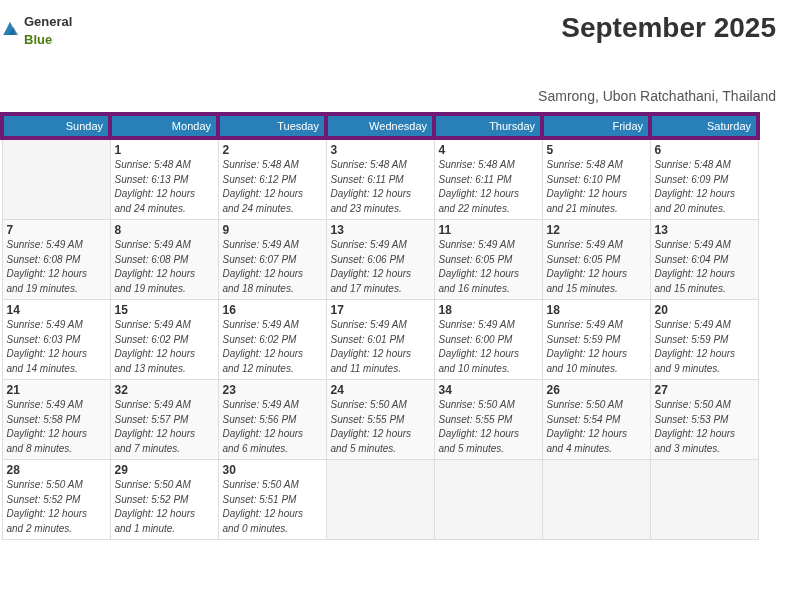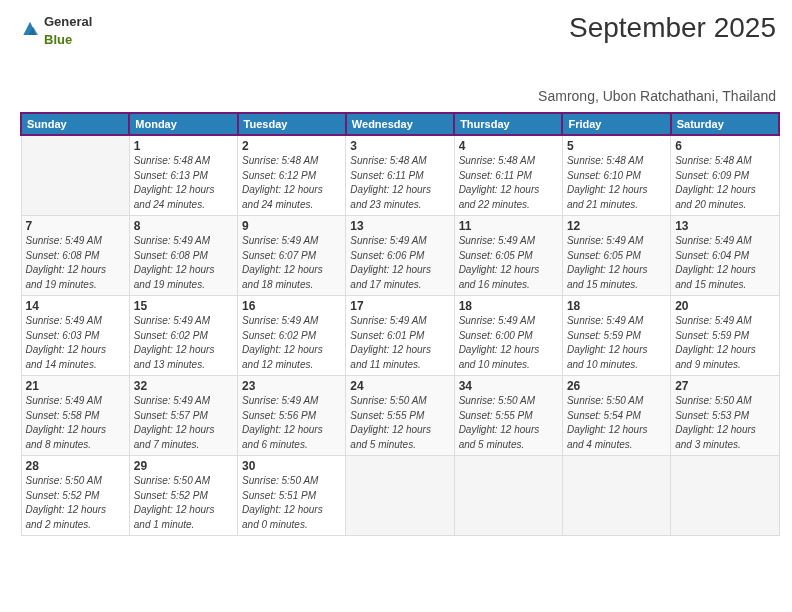--- a/index.html
+++ b/index.html
@@ -5,21 +5,21 @@
     * { margin: 0; padding: 0; box-sizing: border-box; }
     body {
       font-family: Arial, sans-serif;
       background: #fff;
       width: 792px;
       height: 612px;
       overflow: hidden;
     }
     .container {
       width: 792px;
-      padding: 12px 16px 8px 20px;
+      padding: 12px 16px 8px 0;
     }
     .header {
       display: flex;
       align-items: flex-start;
       justify-content: space-between;
       margin-bottom: 8px;
     }
     .logo {
       display: flex;
       align-items: center;
@@ -37,41 +37,41 @@
     }
     .logo-icon {
       width: 20px;
       height: 20px;
     }
     .title-block {
       text-align: right;
     }
     .month-title {
       font-size: 28px;
-      font-weight: normal;
+      font-weight: bold;
       color: #333;
     }
     .subtitle {
       font-size: 14px;
       color: #555;
       margin-top: 44px;
     }
     table {
       width: 760px;
       border-collapse: collapse;
       font-size: 9.5px;
     }
     thead tr th {
       background-color: #2980b9;
       color: #fff;
-      text-align: left;
+      text-align: right;
       padding: 4px 5px;
       font-size: 11px;
-      font-weight: bold;
-      border: 2px solid #701a75;
+      font-weight: normal;
+      border: 4px solid #701a75;
     }
     tbody tr td {
       vertical-align: top;
       border: 1px solid #ddd;
       padding: 3px 4px;
       width: 108px;
       height: 78px;
       background: #fff;
     }
     tbody tr:nth-child(even) td {

